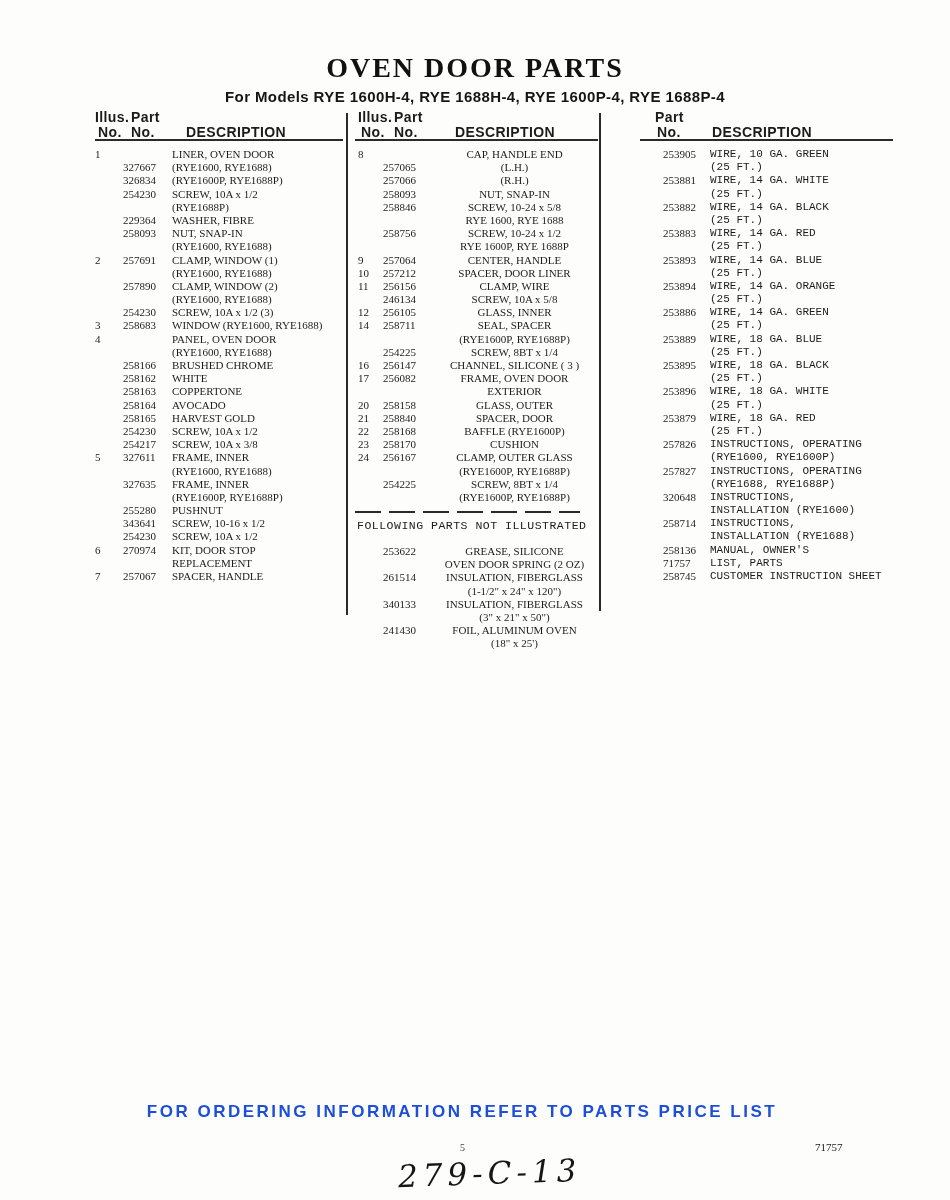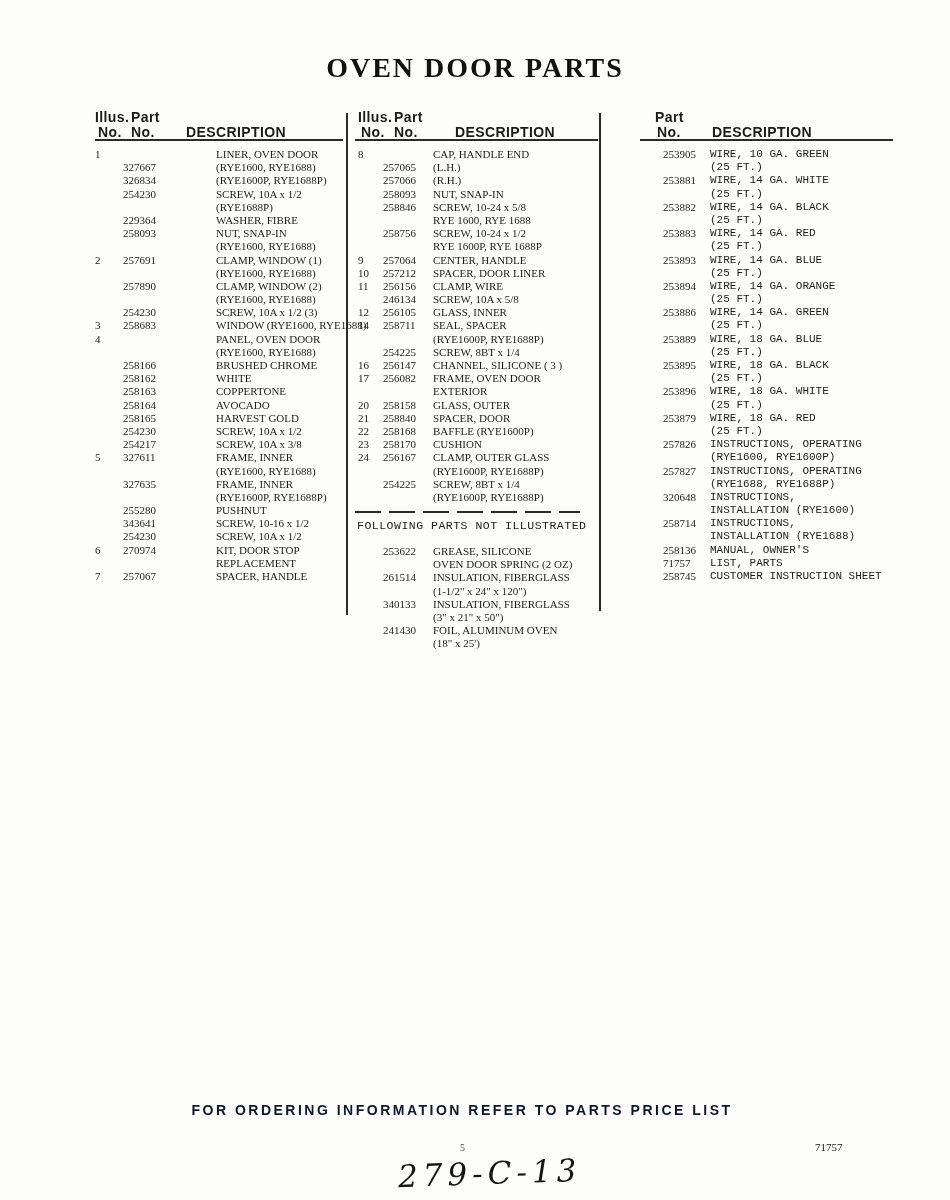--- a/index.html
+++ b/index.html
@@ -13,43 +13,44 @@
          font-size:14px;letter-spacing:0.4px;color:#1b1b1b;white-space:nowrap;}
   .hrule{position:absolute;height:2px;background:#2a2a2a;}
   .vrule{position:absolute;width:2px;background:#2a2a2a;}
   .dashrule{position:absolute;height:2px;
          background:repeating-linear-gradient(90deg,#2a2a2a 0 26px,transparent 26px 34px);}
   .rows{position:absolute;font-family:"Liberation Serif",serif;font-size:11px;color:#1c1c1c;}
   .row{display:flex;height:13.2px;line-height:13.2px;white-space:nowrap;}
   .cell{display:block;overflow:visible;}
   .c1 .cell-illus{width:28px;flex:none;}
   .c1 .cell-part{width:49px;flex:none;}
-  .c1 .cell-desc{flex:1;margin-left:44px;}
+  .c1 .cell-desc{flex:1;}
   .c2 .cell-illus{width:25px;flex:none;}
   .c2 .cell-part{width:50px;flex:none;}
-  .c2 .cell-desc{flex:1;}
+  .c2 .cell-desc{flex:1;text-align:center;}
   .c3 .cell-part{width:47px;flex:none;margin-left:18px;}
   .c3 .cell-desc{flex:1;font-family:Liberation Mono, monospace;}
   .ni-head{position:absolute;font-family:Liberation Mono, monospace;font-size:11.5px;
          letter-spacing:0.5px;color:#1c1c1c;white-space:nowrap;}
   .footer-note{position:absolute;left:0;top:1102px;width:924px;text-align:center;
-         font-family:"Liberation Sans",sans-serif;font-weight:bold;font-size:14px;letter-spacing:2.5px;color:#0f172a;}
+         font-family:"Liberation Sans",sans-serif;font-weight:bold;font-size:17px;letter-spacing:2.5px;color:#1d4ed8;}
   .page-num{position:absolute;left:460px;top:1142px;font-family:"Liberation Serif",serif;
          font-size:10px;color:#444;}
   .doc-num{position:absolute;left:815px;top:1141px;font-family:"Liberation Serif",serif;
          font-size:11px;color:#222;}
   .handwriting{position:absolute;left:398px;top:1155px;font-family:"DejaVu Serif",serif;
          font-style:italic;font-size:31px;letter-spacing:5px;color:#161616;transform:rotate(-2deg);}
 </style>
 </head>
 <body>
 
 <div class="page">
 
   <div class="title">OVEN DOOR PARTS</div>
+  <div class="subtitle">For Models RYE 1600H-4, RYE 1688H-4, RYE 1600P-4, RYE 1688P-4</div>
 
   <span class="chead" style="left:95px;top:109px;">Illus.</span>
   <span class="chead" style="left:131px;top:109px;">Part</span>
   <span class="chead" style="left:98px;top:124px;">No.</span>
   <span class="chead" style="left:131px;top:124px;">No.</span>
   <span class="chead" style="left:186px;top:124px;">DESCRIPTION</span>
   <div class="hrule" style="left:95px;top:139px;width:248px;"></div>
 
   <span class="chead" style="left:358px;top:109px;">Illus.</span>
   <span class="chead" style="left:394px;top:109px;">Part</span>

